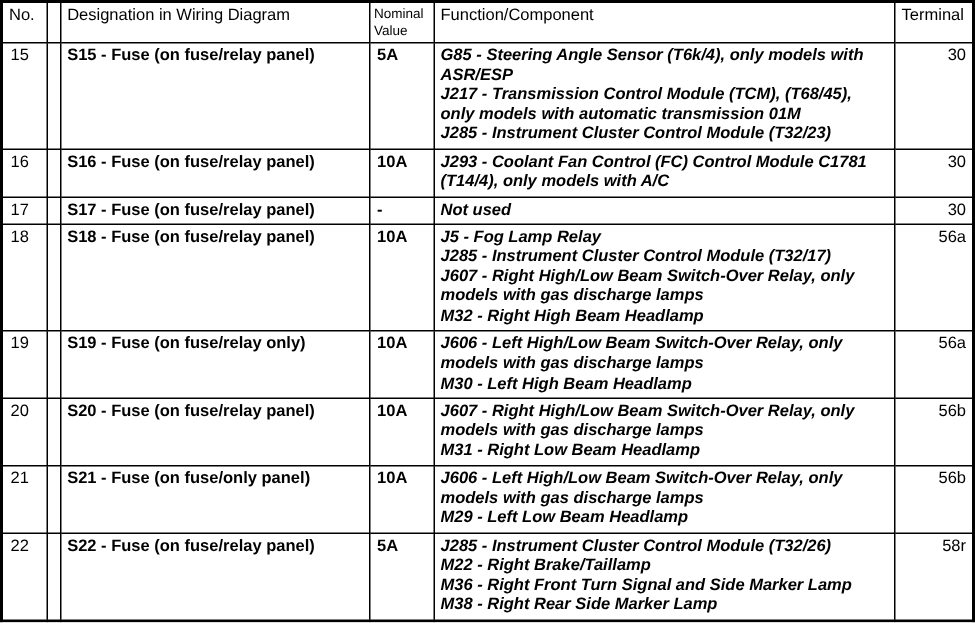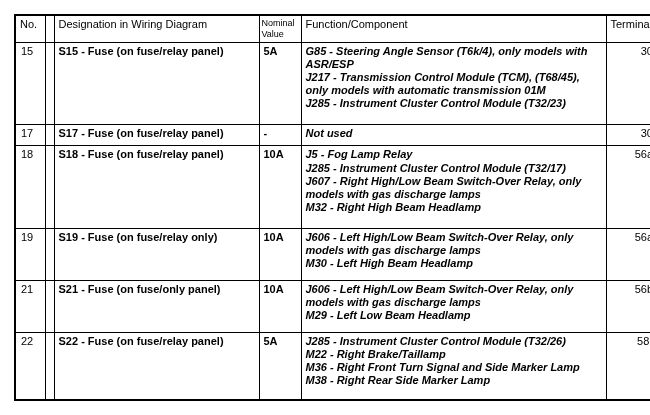--- a/index.html
+++ b/index.html
@@ -1,21 +1,21 @@
 <!DOCTYPE html>
 <html><head>
 <meta charset="utf-8">
 <style>
   * { box-sizing: border-box; }
   html, body { margin: 0; padding: 0; background: #ffffff; }
   .page {
     width: 650px;
     height: 415px;
     background: #ffffff;
-    padding: 14px;
+    padding: 0;
     overflow: hidden;
     font-family: "Liberation Sans", "DejaVu Sans", sans-serif;
     color: #000000;
   }
   table.fuse-table {
     width: 100%;
     height: 100%;
     border-collapse: collapse;
     table-layout: fixed;
     border: 2px solid #000000;
@@ -73,20 +73,30 @@
     <td class="col-desig">S15 - Fuse (on fuse/relay panel)</td>
     <td class="col-nom">5A</td>
     <td class="col-func">
             <div class="func-line">G85 - Steering Angle Sensor (T6k/4), only models with ASR/ESP</div>
             <div class="func-line">J217 - Transmission Control Module (TCM), (T68/45), only models with automatic transmission 01M</div>
             <div class="func-line">J285 - Instrument Cluster Control Module (T32/23)</div>
           </td>
     <td class="col-term">30</td>
   </tr>
 
+  <tr>
+    <td class="col-no">16</td>
+    <td class="col-sym"></td>
+    <td class="col-desig">S16 - Fuse (on fuse/relay panel)</td>
+    <td class="col-nom">10A</td>
+    <td class="col-func">
+            <div class="func-line">J293 - Coolant Fan Control (FC) Control Module C1781 (T14/4), only models with A/C</div>
+          </td>
+    <td class="col-term">30</td>
+  </tr>
 
   <tr>
     <td class="col-no">17</td>
     <td class="col-sym"></td>
     <td class="col-desig">S17 - Fuse (on fuse/relay panel)</td>
     <td class="col-nom">-</td>
     <td class="col-func">
             <div class="func-line">Not used</div>
           </td>
     <td class="col-term">30</td>
@@ -111,20 +121,31 @@
     <td class="col-sym"></td>
     <td class="col-desig">S19 - Fuse (on fuse/relay only)</td>
     <td class="col-nom">10A</td>
     <td class="col-func">
             <div class="func-line">J606 - Left High/Low Beam Switch-Over Relay, only models with gas discharge lamps</div>
             <div class="func-line">M30 - Left High Beam Headlamp</div>
           </td>
     <td class="col-term">56a</td>
   </tr>
 
+  <tr>
+    <td class="col-no">20</td>
+    <td class="col-sym"></td>
+    <td class="col-desig">S20 - Fuse (on fuse/relay panel)</td>
+    <td class="col-nom">10A</td>
+    <td class="col-func">
+            <div class="func-line">J607 - Right High/Low Beam Switch-Over Relay, only models with gas discharge lamps</div>
+            <div class="func-line">M31 - Right Low Beam Headlamp</div>
+          </td>
+    <td class="col-term">56b</td>
+  </tr>
 
   <tr>
     <td class="col-no">21</td>
     <td class="col-sym"></td>
     <td class="col-desig">S21 - Fuse (on fuse/only panel)</td>
     <td class="col-nom">10A</td>
     <td class="col-func">
             <div class="func-line">J606 - Left High/Low Beam Switch-Over Relay, only models with gas discharge lamps</div>
             <div class="func-line">M29 - Left Low Beam Headlamp</div>
           </td>

